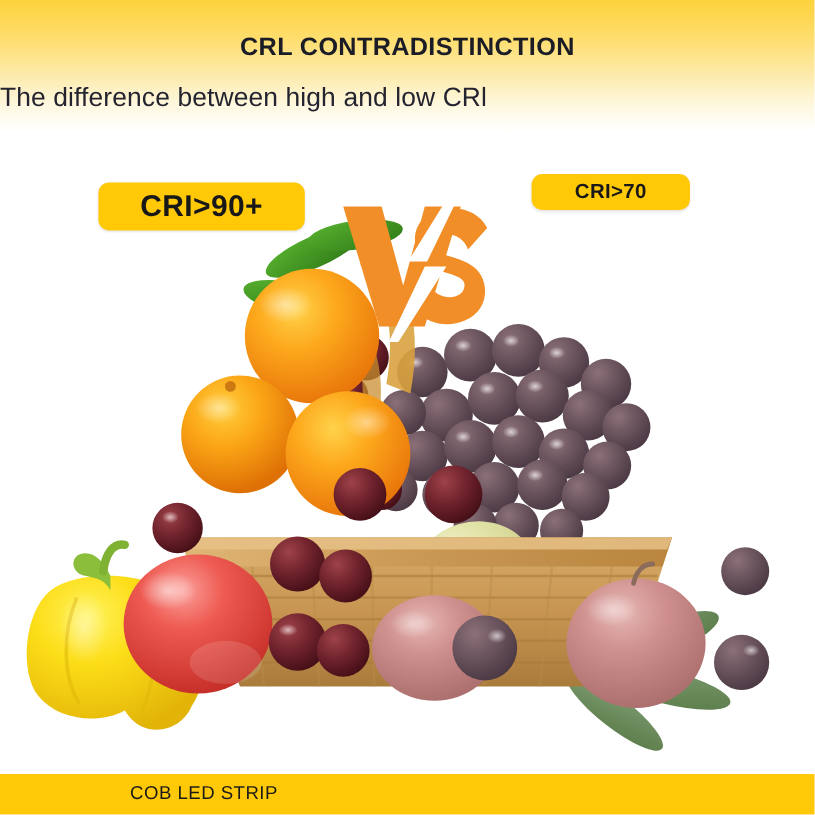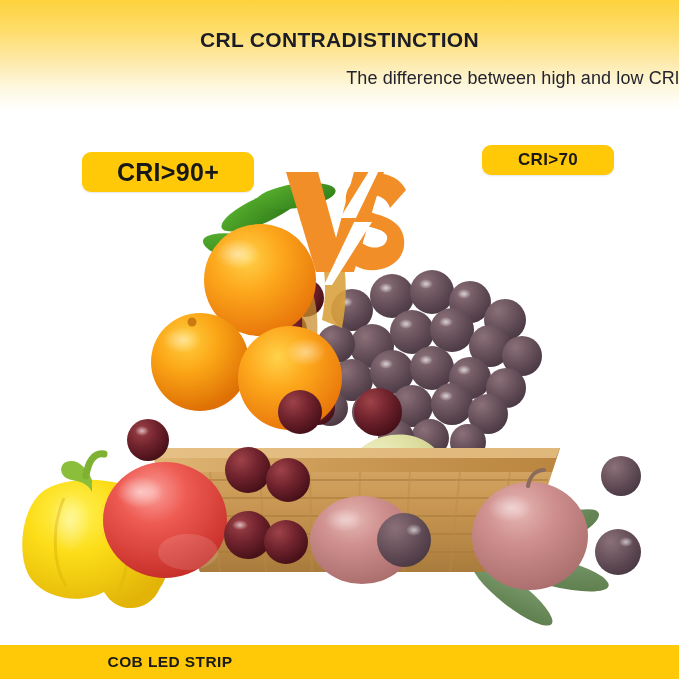--- a/index.html
+++ b/index.html
@@ -27,22 +27,22 @@
   .title{
     position:absolute;left:0;top:28px;width:679px;
     text-align:center;
     font-size:21px;
     font-weight:700;
     letter-spacing:0.3px;
     color:#1c1c26;
   }
   .subtitle{
     position:absolute;left:0;top:68px;width:679px;
-    text-align:right;
-    font-size:18px;
+    text-align:left;
+    font-size:22px;
     font-weight:400;
     letter-spacing:0.1px;
     color:#242430;
   }
 
   
   .badge{
     position:absolute;
     background:#FFC907;
     border-radius:9px;
@@ -50,21 +50,21 @@
     color:#181818;
     font-weight:700;
     box-shadow:0 1px 2px rgba(0,0,0,.10);
   }
   .badge-left{
     left:82px;top:152px;width:172px;height:40px;
     font-size:25px;letter-spacing:.3px;
   }
   .badge-right{
     left:443px;top:145px;width:132px;height:30px;
-    font-size:17px;letter-spacing:.3px;margin-left:39px;
+    font-size:17px;letter-spacing:.3px;
   }
 
   
   .vs-wrap{
     position:absolute;left:280px;top:160px;width:135px;height:125px;
   }
   .vs-wrap svg{display:block;}
 
   
   .photo{
@@ -73,21 +73,21 @@
   .photo svg{display:block;}
 
   
   .bottom-bar{
     position:absolute;left:0;bottom:0;width:679px;height:34px;
     background:#FFC907;
   }
   .bar-label{
     position:absolute;top:0;height:34px;
     display:flex;align-items:center;
-    font-size:15.5px;font-weight:700;letter-spacing:.4px;color:#1a1a1a;
+    font-size:15.5px;font-weight:400;letter-spacing:.4px;color:#1a1a1a;
   }
   .bar-left{left:0;width:340px;justify-content:center;}
   .bar-right{left:340px;width:339px;justify-content:center;}
 </style>
 </head>
 <body>
 
 <div class="stage">
 
   <div class="top-gradient"></div>

